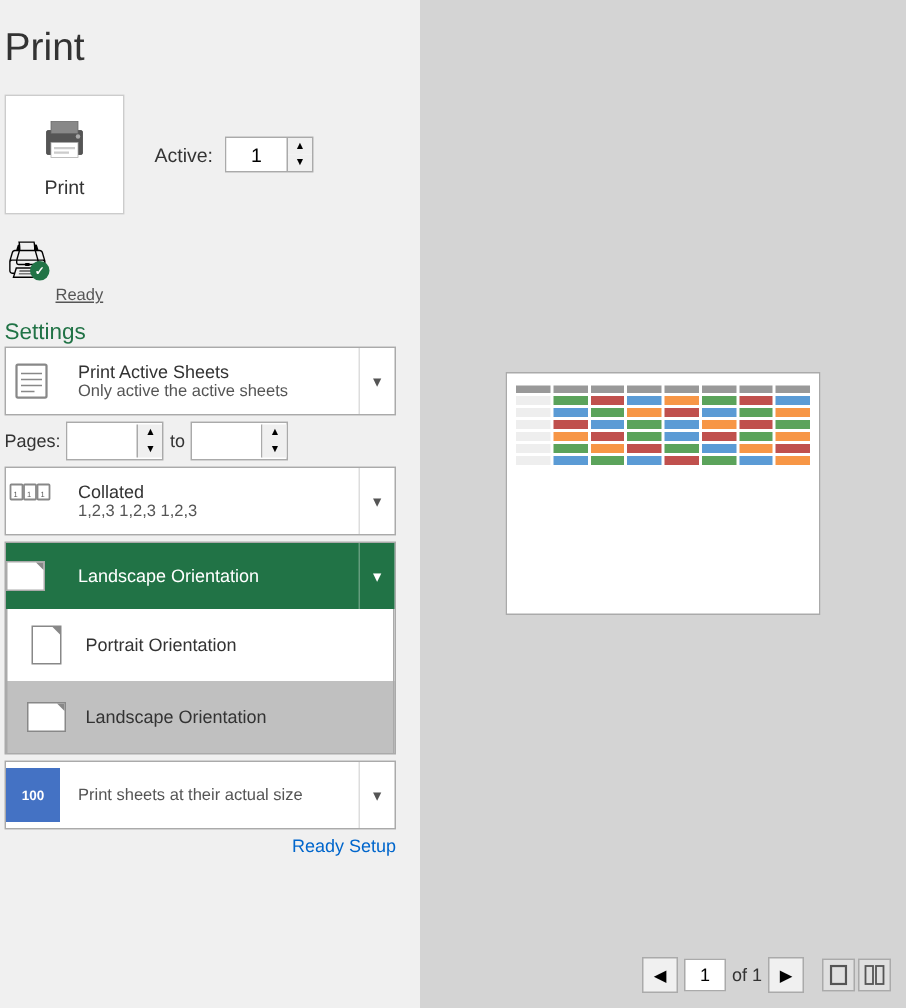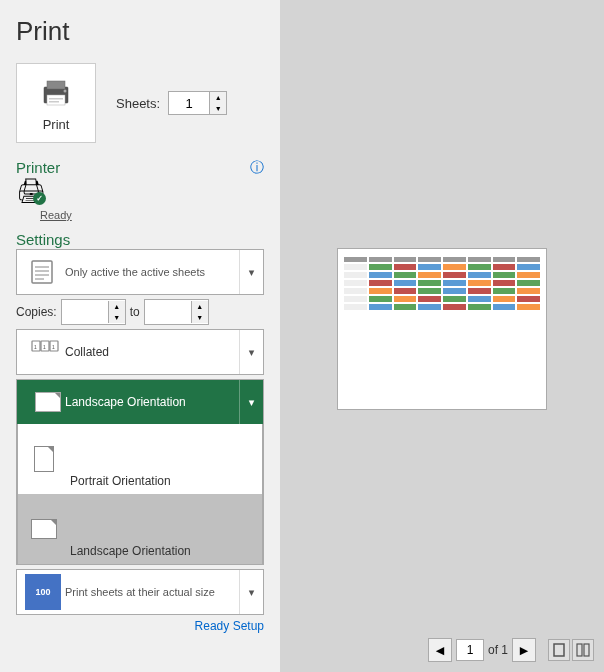--- a/index.html
+++ b/index.html
@@ -11,21 +11,21 @@
       overflow: hidden;
       display: flex;
     }
 
     .left-panel {
       width: 280px;
       min-width: 280px;
       background: #f0f0f0;
       height: 672px;
       overflow-y: auto;
-      padding: 16px 16px 0 16px;
+      padding: 16px 16px 0 3px;
     }
 
     .right-panel {
       flex: 1;
       background: #d4d4d4;
       display: flex;
       flex-direction: column;
       align-items: center;
       justify-content: space-between;
       padding: 20px 10px 10px 10px;
@@ -184,21 +184,21 @@
       top: 50%;
       transform: translateY(-50%);
       pointer-events: none;
       font-size: 11px;
       color: #555;
     }
 
     .printer-status {
       font-size: 11px;
       color: #555;
-      margin-left: 24px;
+      margin-left: 34px;
       text-decoration: underline;
     }
 
     .printer-props-link {
       display: block;
       text-align: right;
       color: #0066cc;
       font-size: 12px;
       text-decoration: none;
       margin-bottom: 8px;
@@ -224,21 +224,21 @@
       margin-bottom: 4px;
       cursor: pointer;
       position: relative;
     }
 
     .dropdown-icon {
       width: 44px;
       height: 28px;
       display: flex;
       align-items: center;
-      justify-content: flex-end;
+      justify-content: flex-start;
       flex-shrink: 0;
     }
 
     .dropdown-text {
       flex: 1;
       padding: 3px 4px;
     }
 
     .dropdown-main {
       font-size: 12px;
@@ -322,21 +322,20 @@
       height: 36px;
       display: flex;
       align-items: center;
       justify-content: center;
       margin-right: 8px;
     }
 
     .option-label {
       font-size: 12px;
       color: #333;
-      margin-top: 44px;
     }
 
     .dropdown-container {
       border: 1px solid #aaa;
       margin-bottom: 4px;
     }
 
     .dropdown-header.selected {
       background: #217346;
     }
@@ -535,36 +534,32 @@
           <rect x="9" y="21" width="18" height="10" fill="white" stroke="#aaa" stroke-width="0.5"></rect>
           <circle cx="27" cy="17" r="1.5" fill="#aaa"></circle>
           <rect x="11" y="24" width="14" height="1.5" fill="#ccc"></rect>
           <rect x="11" y="27" width="10" height="1.5" fill="#ccc"></rect>
         </svg>
       </div>
       <span class="print-btn-label">Print</span>
     </button>
 
     <div class="copies-area">
-      <span class="copies-label">Sheets:</span>
+      <span class="copies-label">Active:</span>
       <div class="copies-input-wrap">
         <input class="copies-input" type="text" value="1" style="">
         <div class="copies-spin">
           <button class="spin-btn">▲</button>
           <button class="spin-btn">▼</button>
         </div>
       </div>
     </div>
   </div>
 
   <div class="printer-section">
-    <div>
-      <span class="section-title">Printer</span>
-      <span class="info-icon">ⓘ</span>
-    </div>
 
     <div class="printer-row">
       <div class="printer-icon-wrap">
         <span class="printer-emoji">🖨</span>
         <div class="green-check">✓</div>
       </div>
     </div>
     <div class="printer-status">Ready</div>
   </div>
 
@@ -578,28 +573,29 @@
           <svg width="30" height="30" viewBox="0 0 30 30">
             <rect x="4" y="4" width="20" height="22" rx="1" fill="white" stroke="#888" stroke-width="1.5"></rect>
             <line x1="7" y1="10" x2="21" y2="10" stroke="#888" stroke-width="1"></line>
             <line x1="7" y1="14" x2="21" y2="14" stroke="#888" stroke-width="1"></line>
             <line x1="7" y1="18" x2="21" y2="18" stroke="#888" stroke-width="1"></line>
             <line x1="7" y1="22" x2="16" y2="22" stroke="#888" stroke-width="1"></line>
           </svg>
         </div>
       </div>
       <div class="dropdown-text">
+        <div class="dropdown-main">Print Active Sheets</div>
         <div class="dropdown-sub">Only active the active sheets</div>
       </div>
       <div class="dropdown-arrow">▾</div>
     </div>
 
     
     <div class="pages-row">
-      <span class="pages-label">Copies:</span>
+      <span class="pages-label">Pages:</span>
       <div class="pages-input-wrap">
         <input class="pages-input" type="text" value="" style="">
         <div class="pages-spin">
           <button class="spin-btn">▲</button>
           <button class="spin-btn">▼</button>
         </div>
       </div>
       <span class="pages-to">to</span>
       <div class="pages-input-wrap">
         <input class="pages-input" type="text" value="" style="">
@@ -617,20 +613,21 @@
           <rect x="3" y="5" width="8" height="10" rx="0.5" fill="white" stroke="#888" stroke-width="1.2"></rect>
           <rect x="12" y="5" width="8" height="10" rx="0.5" fill="white" stroke="#888" stroke-width="1.2"></rect>
           <rect x="21" y="5" width="8" height="10" rx="0.5" fill="white" stroke="#888" stroke-width="1.2"></rect>
           <text x="5" y="13" font-size="5" fill="#555">1</text>
           <text x="14" y="13" font-size="5" fill="#555">1</text>
           <text x="23" y="13" font-size="5" fill="#555">1</text>
         </svg>
       </div>
       <div class="dropdown-text">
         <div class="dropdown-main">Collated</div>
+        <div class="dropdown-sub">1,2,3   1,2,3   1,2,3</div>
       </div>
       <div class="dropdown-arrow">▾</div>
     </div>
 
     
     <div class="dropdown-container">
 
       <div class="dropdown-header selected">
         <div class="dropdown-icon">
           <div class="page-icon-landscape page-icon-landscape-fold" style="border-color:#aaa;"></div>

